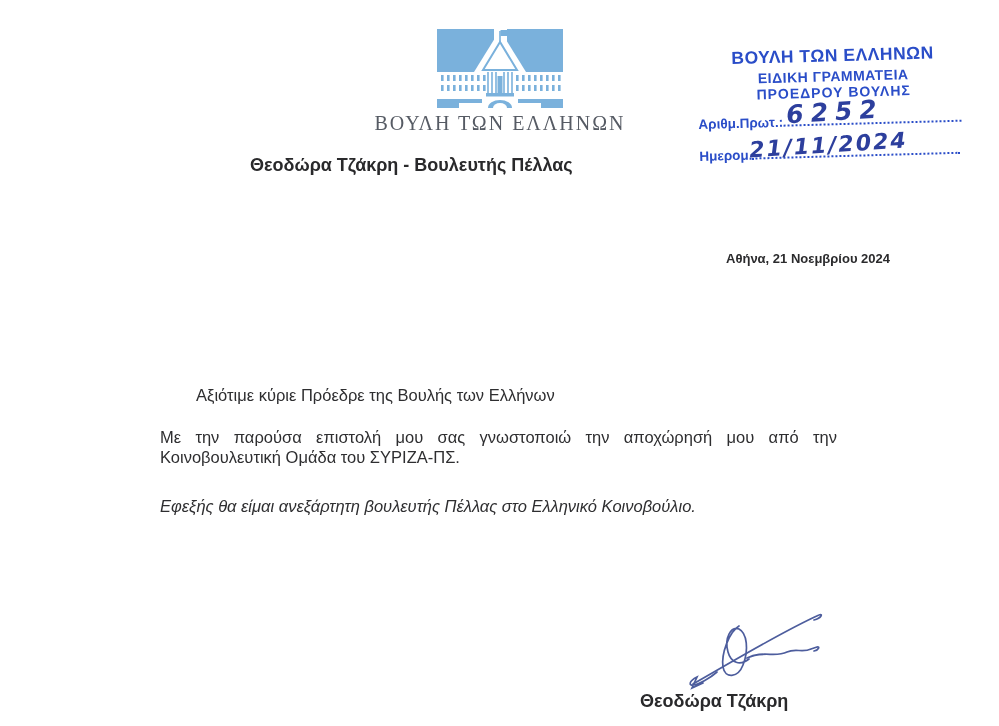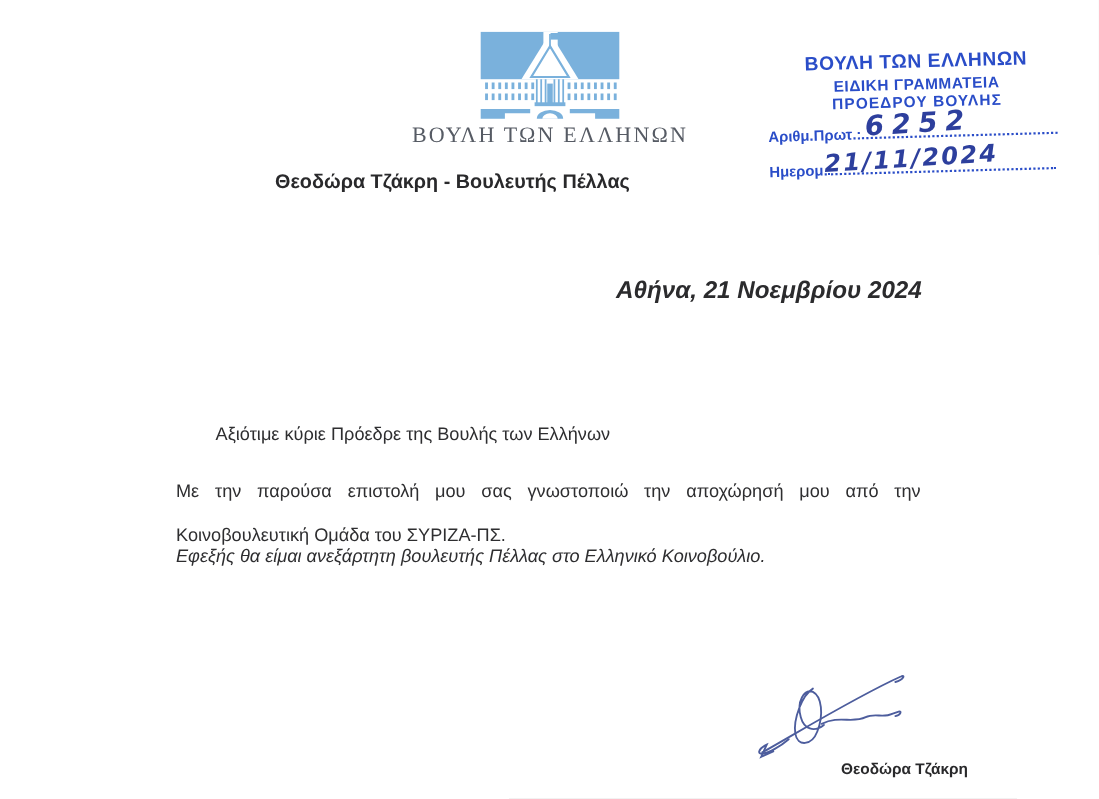--- a/index.html
+++ b/index.html
@@ -34,45 +34,45 @@
   .hand {
     position:absolute; color:#2d3f9d;
     font-family:"DejaVu Sans",sans-serif; font-style:italic; font-weight:700;
     transform:rotate(-2deg);
   }
   .hand-proto { left:88px; top:-12px; font-size:25px; letter-spacing:7px; }
   .hand-date  { left:50px; top:-9px;  font-size:22px; letter-spacing:2px; }
   
   .dateline {
     position:absolute; left:560px; top:251px; width:330px;
-    text-align:left; font-style:italic; font-weight:600; font-size:22px; color:#2b2b2d;
+    text-align:right; font-weight:600; font-size:13px; color:#2b2b2d;
   }
   .greeting {
     position:absolute; left:160px; top:386px; width:680px;
     font-size:16.5px;
     margin-left:36px;
   }
   .para1 {
     position:absolute; left:160px; top:427px; width:677px;
-    font-size:16.5px; line-height:40px; text-align:justify;
+    font-size:16.5px; line-height:20px; text-align:justify;
   }
   .para2 {
     position:absolute; left:160px; top:497px; width:680px;
     font-size:16.5px;
     font-style:italic;
   }
   
   .salutation {
     position:absolute; left:660px; top:585px; width:200px;
     text-align:center; font-size:17px;
   }
   .signature { position:absolute; left:683px; top:606px; width:155px; height:88px; }
   .sig-name {
     position:absolute; left:640px; top:691px; width:240px;
-    text-align:right; font-weight:700; font-size:14px; color:#29292b;
+    text-align:left; font-weight:700; font-size:18px; color:#29292b;
   }
 </style>
 </head>
 <body>
 
 <div class="page">
 
   <div class="logo">
     <svg width="136" height="86" viewBox="0 0 136 86" xmlns="http://www.w3.org/2000/svg">
       <g fill="#7ab1dc">

